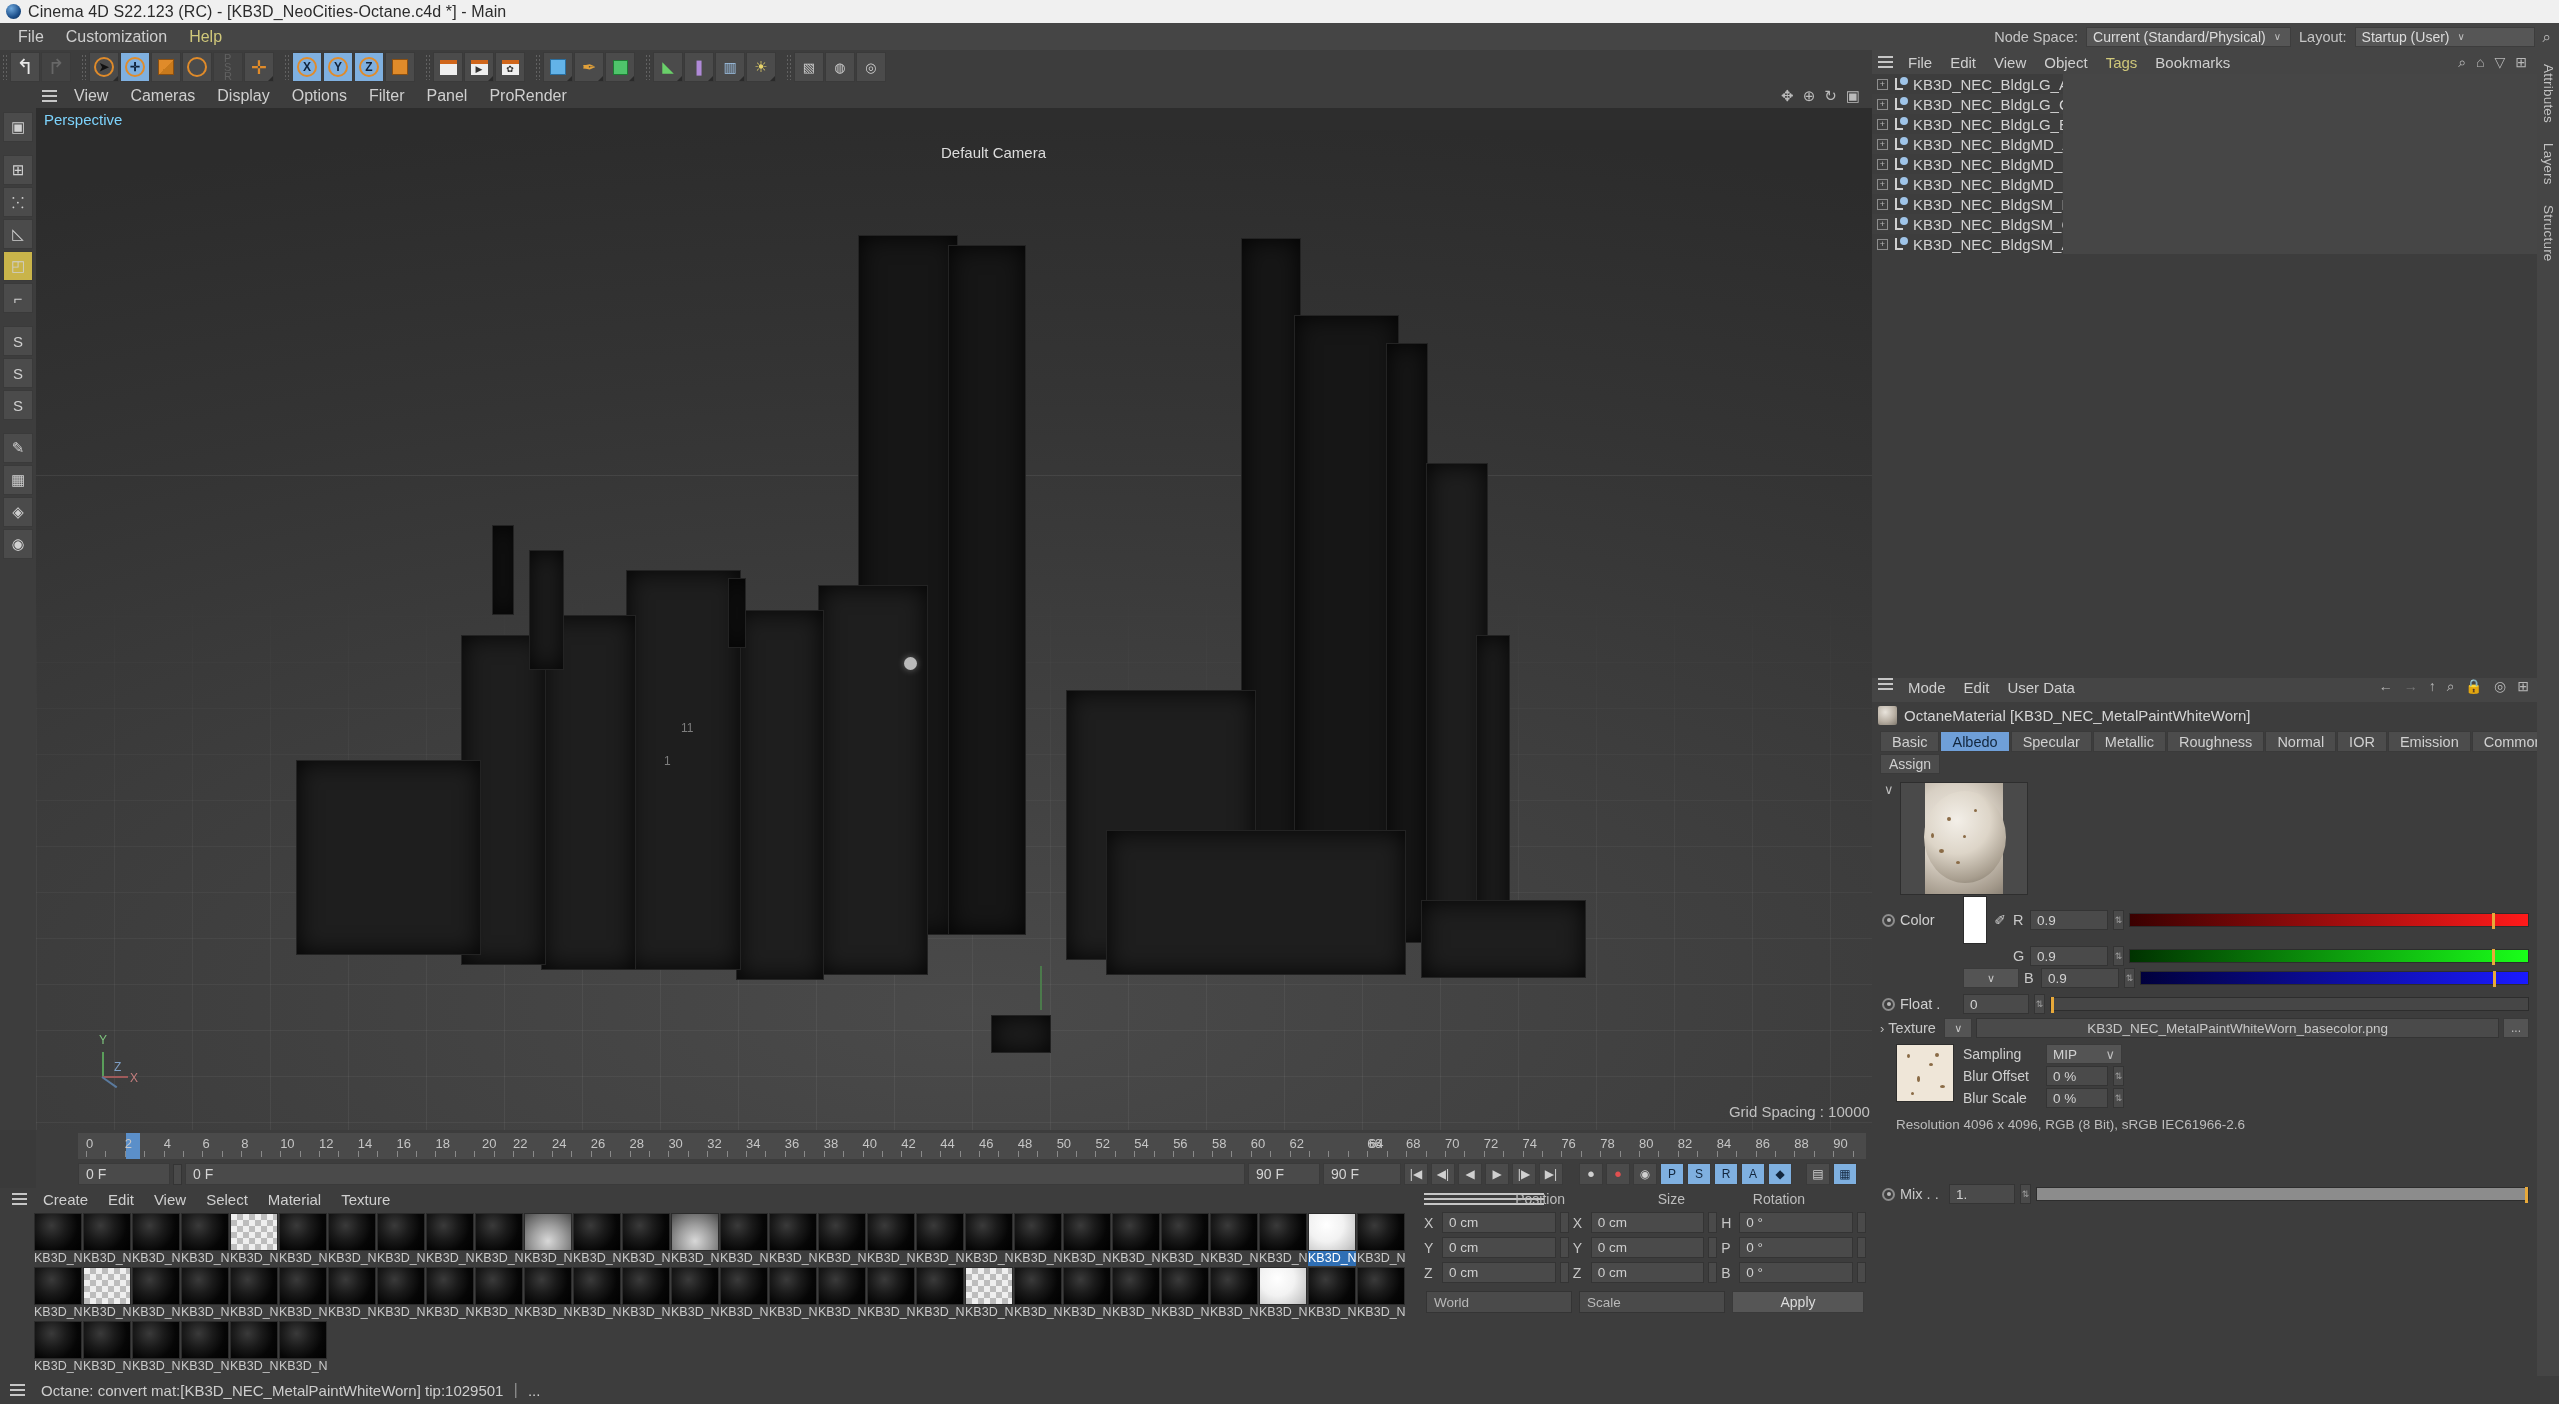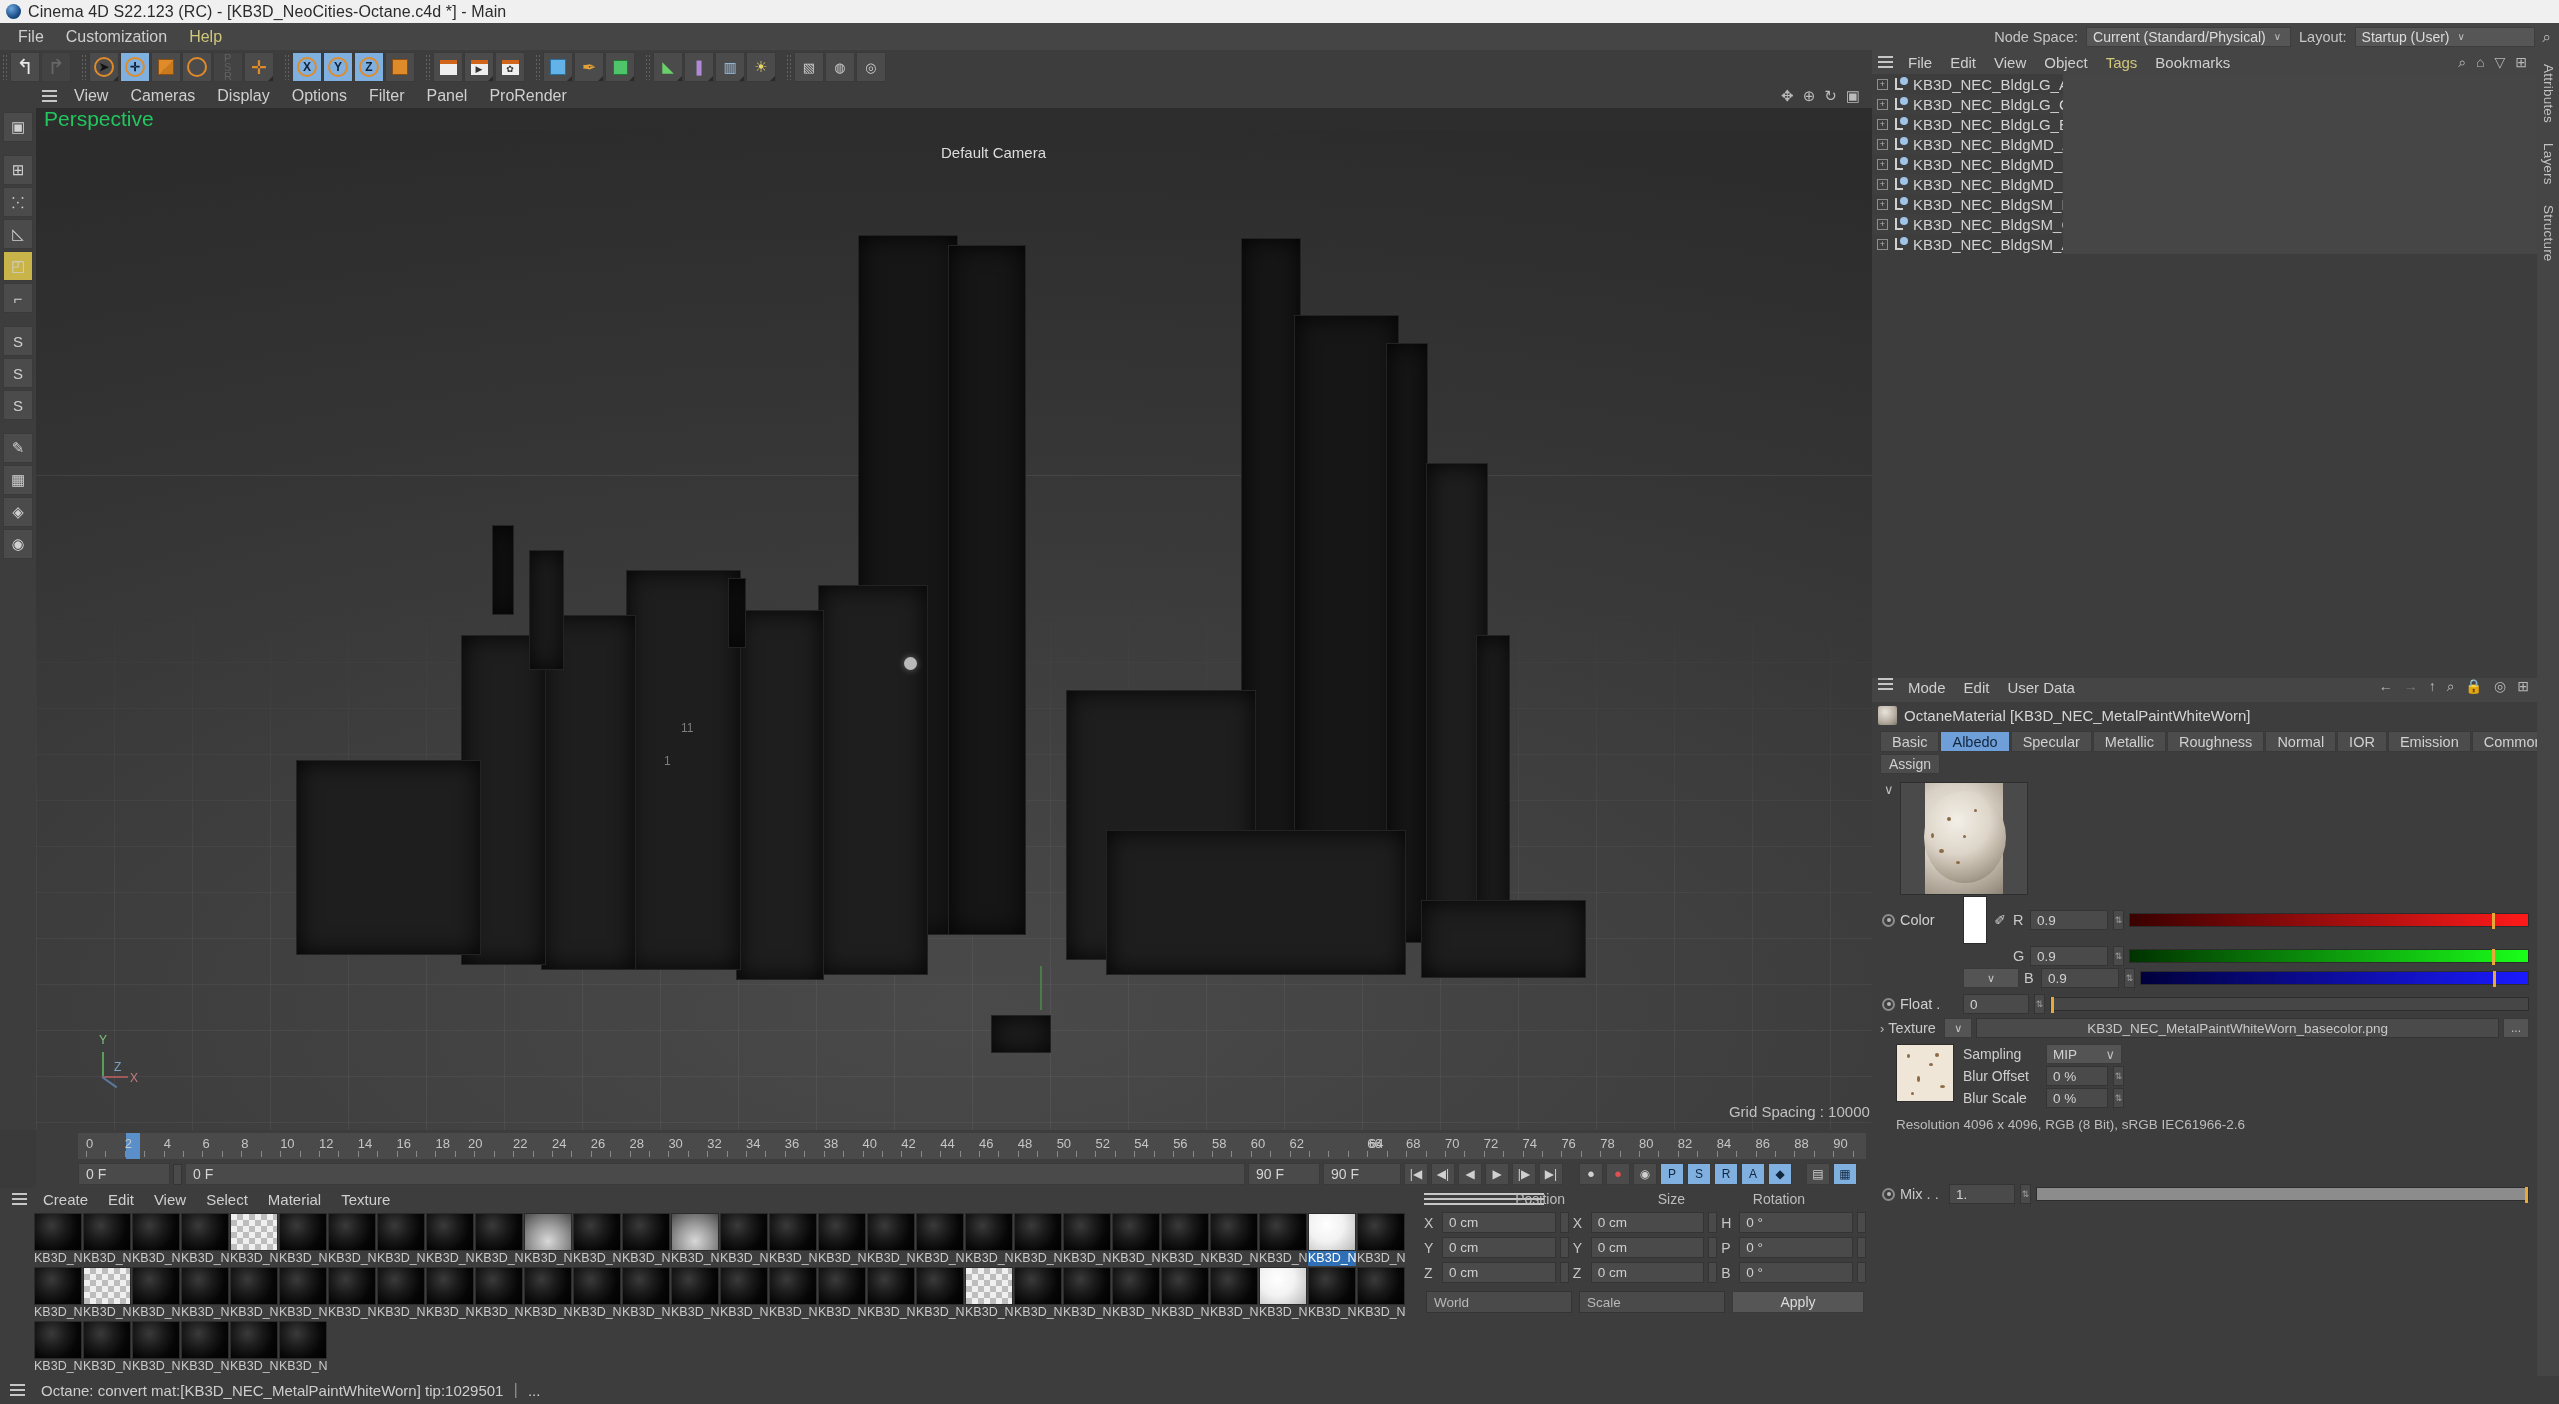--- a/index.html
+++ b/index.html
@@ -59,21 +59,21 @@
   .cube{width:16px;height:16px;background:#e08b2a;border:1px solid #8a4f11;}
   .bluecube{width:16px;height:16px;background:#63b3e8;border:1px solid #2a6e9e;}
   .greencube{width:15px;height:15px;background:#4fc46b;border:1px solid #1d7a33;}
 
   
   .viewportWrap{ position:absolute; left:0; top:84px; width:1872px; height:1046px; background:#2d2d2d;}
   .vptabs{ height:24px; background:#3d3d3d; display:flex; align-items:center; padding-left:6px; gap:0;}
   .vptabs .mi{ padding:1px 11px; font-size:16px; color:#cfcfcf;}
   .vptabs .rt{ margin-left:auto; display:flex; gap:9px; padding-right:12px; color:#bbb; font-size:15px;}
   .vplabelrow{ height:22px; display:flex; align-items:center; padding-left:8px; background:#2d2d2d;}
-  .vplabelrow span{ font-size:21px; color:#22c55e;}
+  .vplabelrow span{ font-size:15px; color:#7dd3fc;}
   .vp{
     position:relative; width:1872px; height:1000px;
     background:
       radial-gradient(ellipse 120% 90% at 50% 88%, #4a4a4a 0%, #3f3f3f 35%, #343434 70%, #2c2c2c 100%);
     overflow:hidden;
   }
   .grid{
     position:absolute; left:0; right:0; bottom:0; height:560px;
     background-image:
       repeating-linear-gradient(to right, rgba(255,255,255,.055) 0 1px, transparent 1px 78px);
@@ -510,21 +510,21 @@
         <span class="tlmark" style="left: 260.37px;"></span>
         <span class="tltick" style="left: 279.783px;">14</span>
         <span class="tlmark" style="left: 279.783px;"></span>
         <span class="tlmark" style="left: 299.196px;"></span>
         <span class="tltick" style="left: 318.609px;">16</span>
         <span class="tlmark" style="left: 318.609px;"></span>
         <span class="tlmark" style="left: 338.022px;"></span>
         <span class="tltick" style="left: 357.435px;">18</span>
         <span class="tlmark" style="left: 357.435px;"></span>
         <span class="tlmark" style="left: 376.848px;"></span>
-        <span class="tltick" style="left: 390px;">20</span>
+        <span class="tltick" style="left: 404px;">20</span>
         <span class="tlmark" style="left: 396.261px;"></span>
         <span class="tlmark" style="left: 415.674px;"></span>
         <span class="tltick" style="left: 435.087px;">22</span>
         <span class="tlmark" style="left: 435.087px;"></span>
         <span class="tlmark" style="left: 454.5px;"></span>
         <span class="tltick" style="left: 473.913px;">24</span>
         <span class="tlmark" style="left: 473.913px;"></span>
         <span class="tlmark" style="left: 493.326px;"></span>
         <span class="tltick" style="left: 512.739px;">26</span>
         <span class="tlmark" style="left: 512.739px;"></span>

